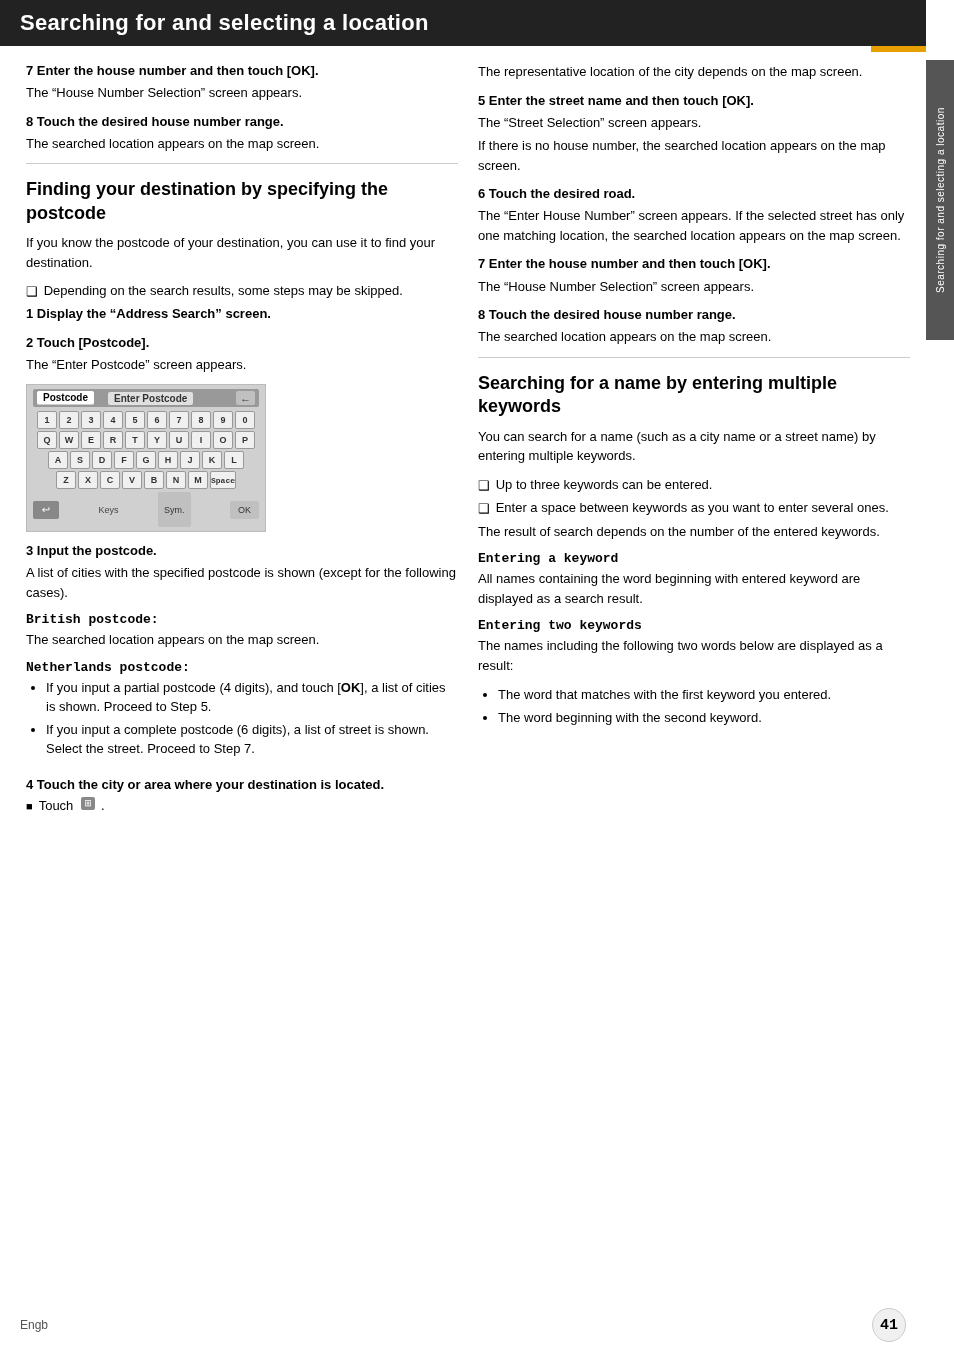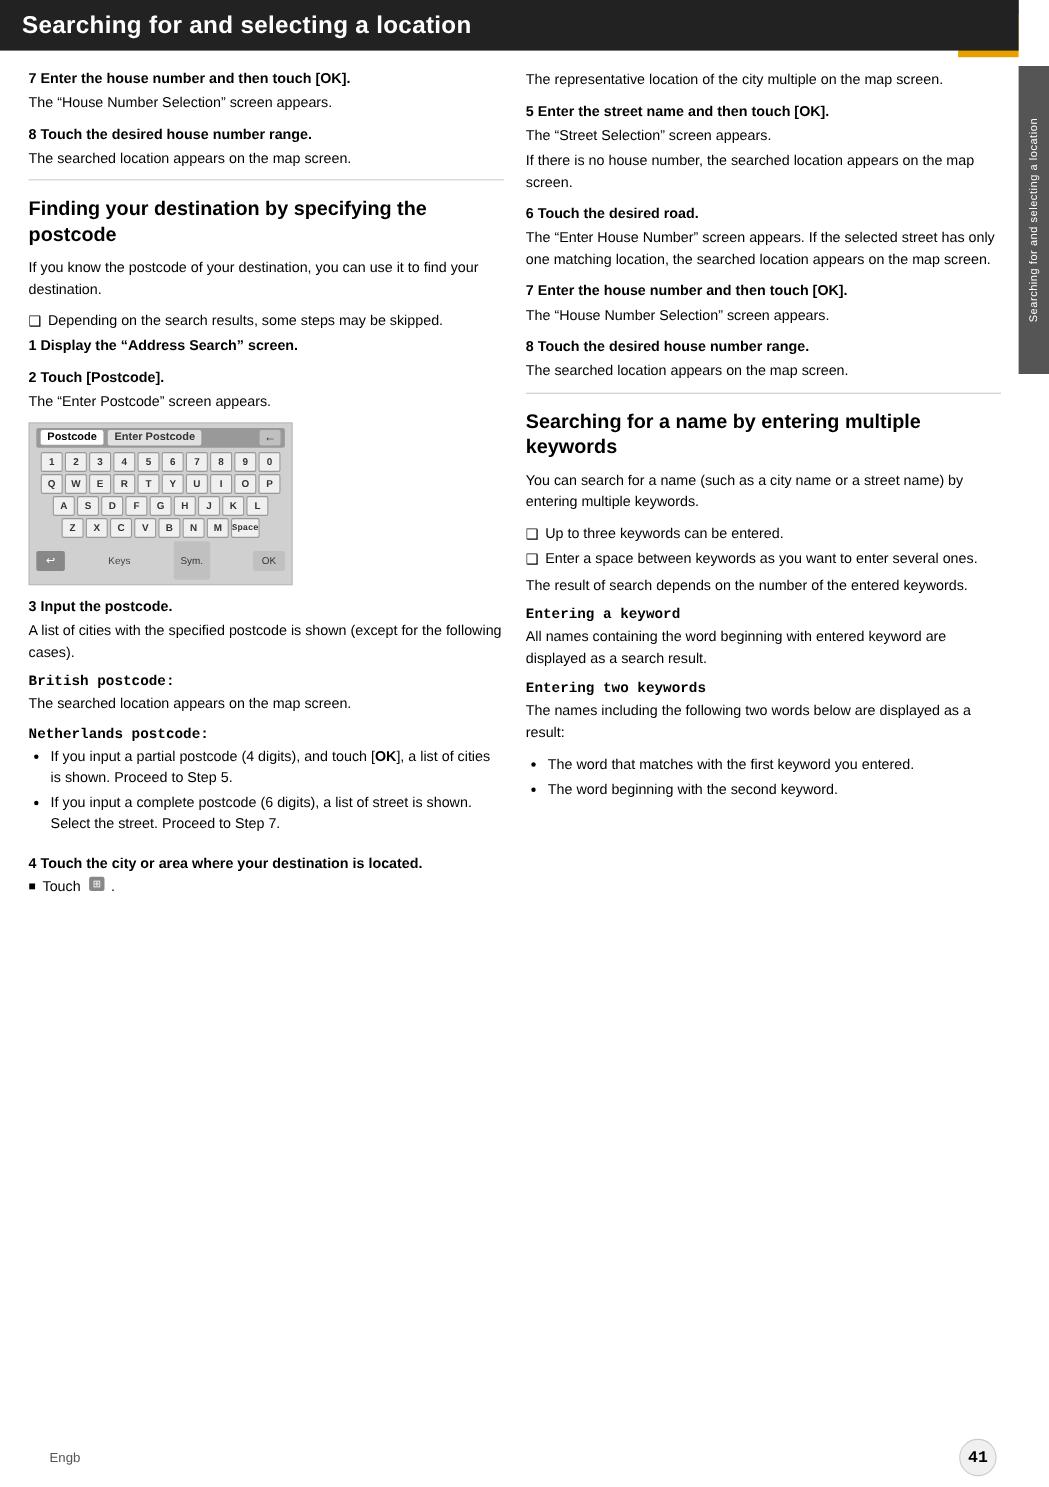--- a/index.html
+++ b/index.html
@@ -160,21 +160,22 @@
     .keyboard-img {
       border: 1px solid #bbb;
       background: #d0d0d0;
       margin: 10px 0;
       padding: 4px 6px;
       width: 240px;
     }
 
     .kb-top-bar {
       display: flex;
-      gap: 4px;
+      align-items: center;
+      gap: 14px;
       margin-bottom: 4px;
       background: #999;
       padding: 2px 4px;
       border-radius: 2px;
     }
 
     .kb-tab {
       background: #e0e0e0;
       color: #333;
       font-size: 10px;
@@ -293,21 +294,20 @@
       right: 28px;
       display: flex;
       justify-content: space-between;
       align-items: center;
       padding: 0 20px;
       font-size: 12px;
     }
 
     .footer-lang {
       color: #555;
-      margin-left: 25px;
     }
 
     .footer-page {
       background: #f0f0f0;
       border: 1px solid #ccc;
       border-radius: 50%;
       width: 34px;
       height: 34px;
       display: flex;
       align-items: center;
@@ -507,21 +507,21 @@
             <span class="map-icon">⊞</span>
             <span>.</span>
           </div>
         </div>
 
       </div>
 
       <div class="col-right">
 
         <div class="step-body">
-          <p>The representative location of the city multiple on the map screen.</p>
+          <p>The representative location of the city depends on the map screen.</p>
         </div>
 
         <div class="step-body">
           <div class="step-heading">
             <span>5   Enter the street name and then touch [OK].</span>
           </div>
           <p>The “Street Selection” screen appears.</p>
           <p>If there is no house number, the searched location appears on the map screen.</p>
         </div>
 

